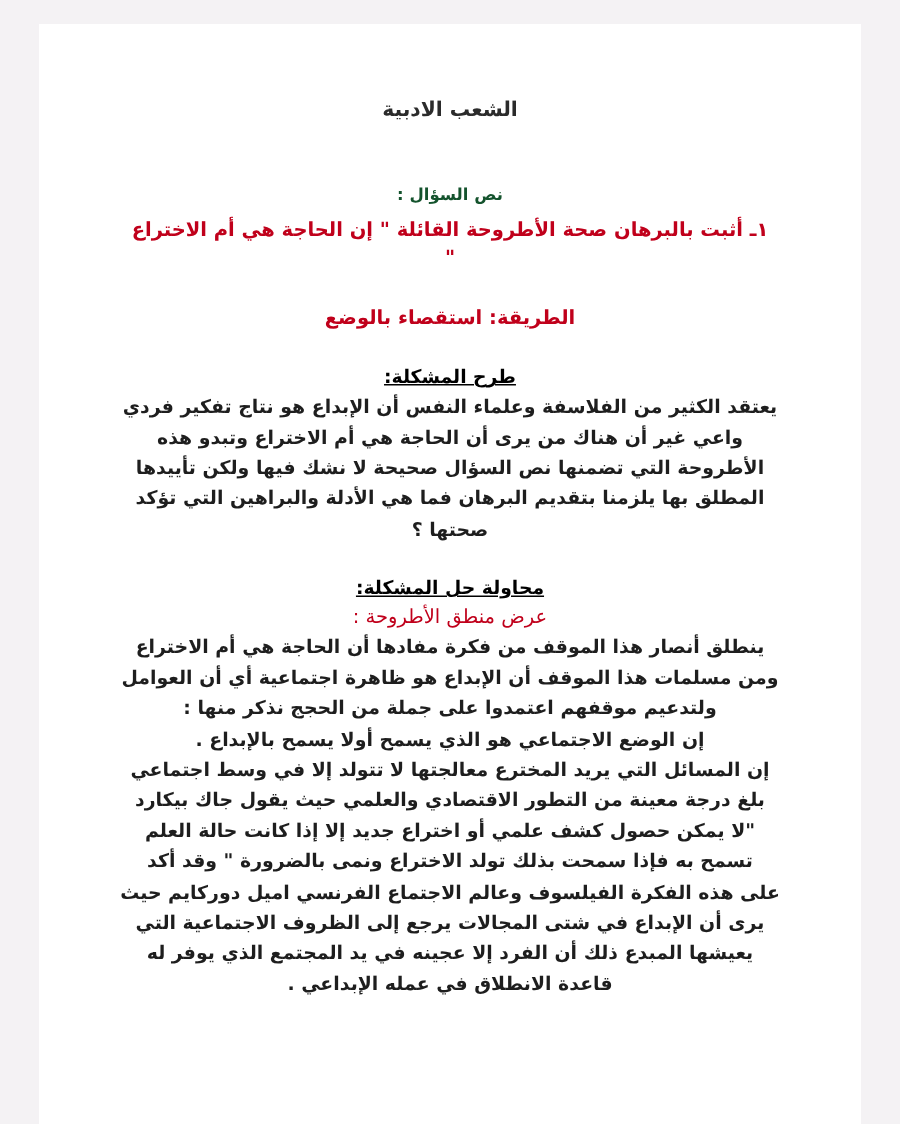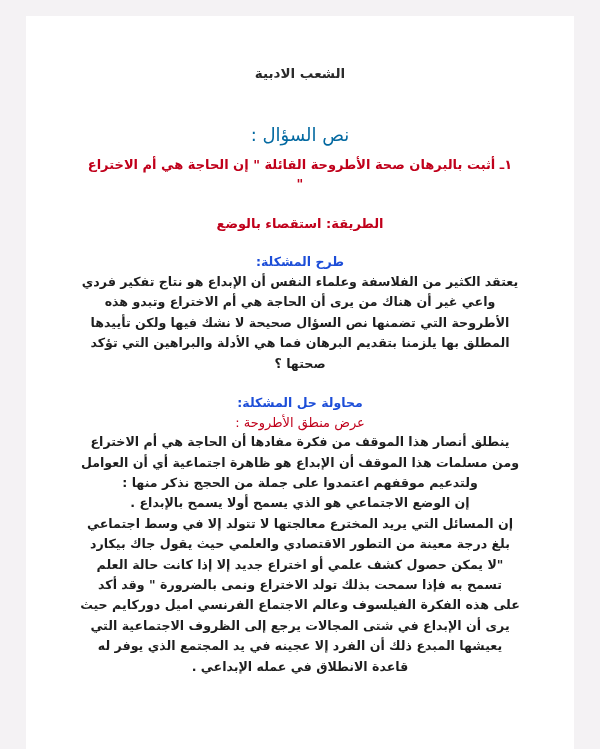--- a/index.html
+++ b/index.html
@@ -34,46 +34,47 @@
     font-weight: bold;
     color: #2b2b2b;
     margin-top: 48px;
     line-height: 1.4;
   }
   .spacer-lg { height: 38px; }
   .spacer-md { height: 20px; }
   .spacer-xs { height: 6px; }
 
   .q-head {
-    color: #0369a1;
-    font-weight: normal;
-    font-size: 18px;
+    color: #14532d;
+    font-weight: bold;
+    font-size: 11px;
     line-height: 1.55;
   }
   .q-item {
     color: #c0001b;
     font-weight: bold;
     font-size: 13px;
     line-height: 1.5;
     padding: 0 30px;
   }
   .q-item .tail-quote {
     display: block;
     text-align: center;
   }
   .q-method {
     color: #c0001b;
     font-weight: bold;
     font-size: 13px;
     line-height: 1.5;
   }
   .sec-head-blue {
-    color: #1d4ed8;
+    color: #000000;
     font-weight: bold;
     font-size: 12.5px;
+    text-decoration: underline;
     line-height: 1.5;
   }
   .sec-head-red {
     color: #c0001b;
     font-weight: normal;
     font-size: 13px;
     line-height: 1.5;
   }
   .body-text {
     color: #1e1e1e;

